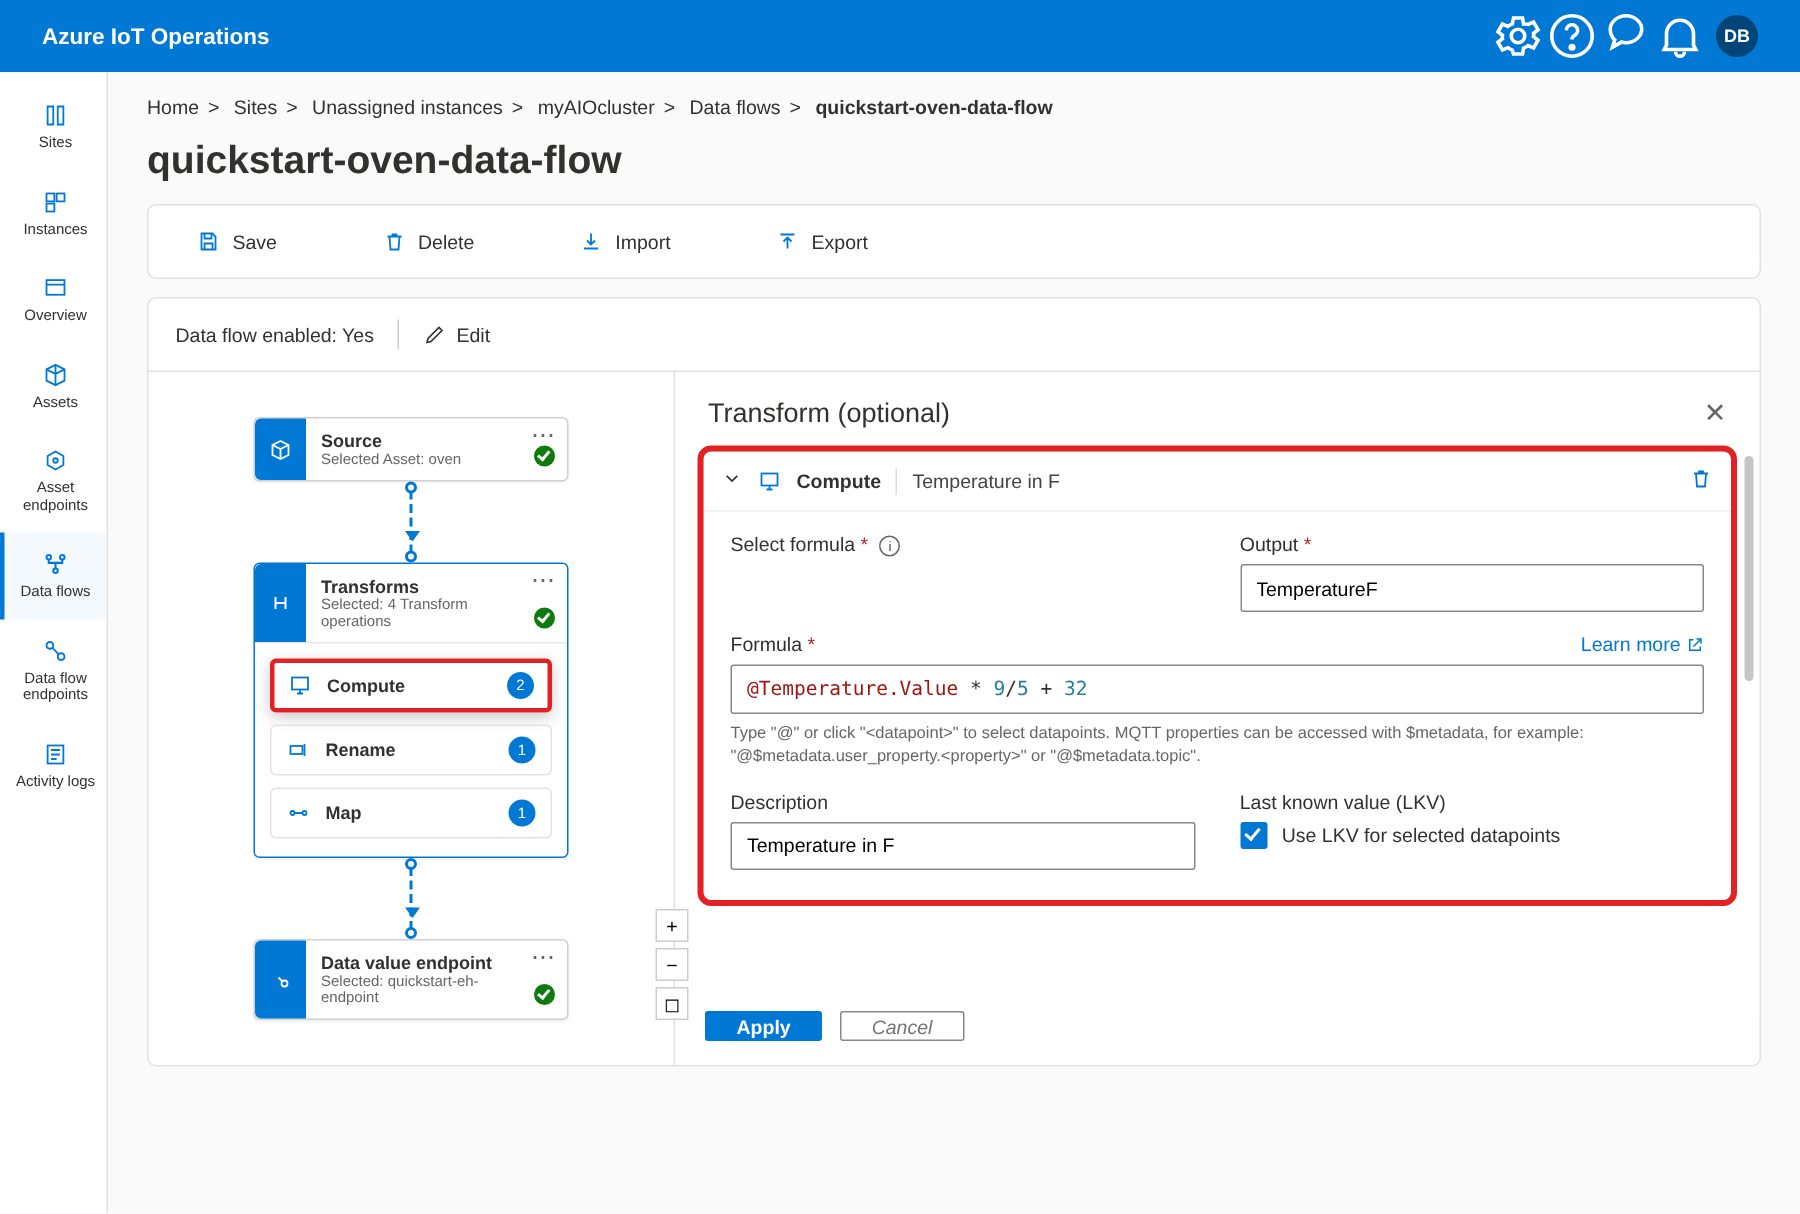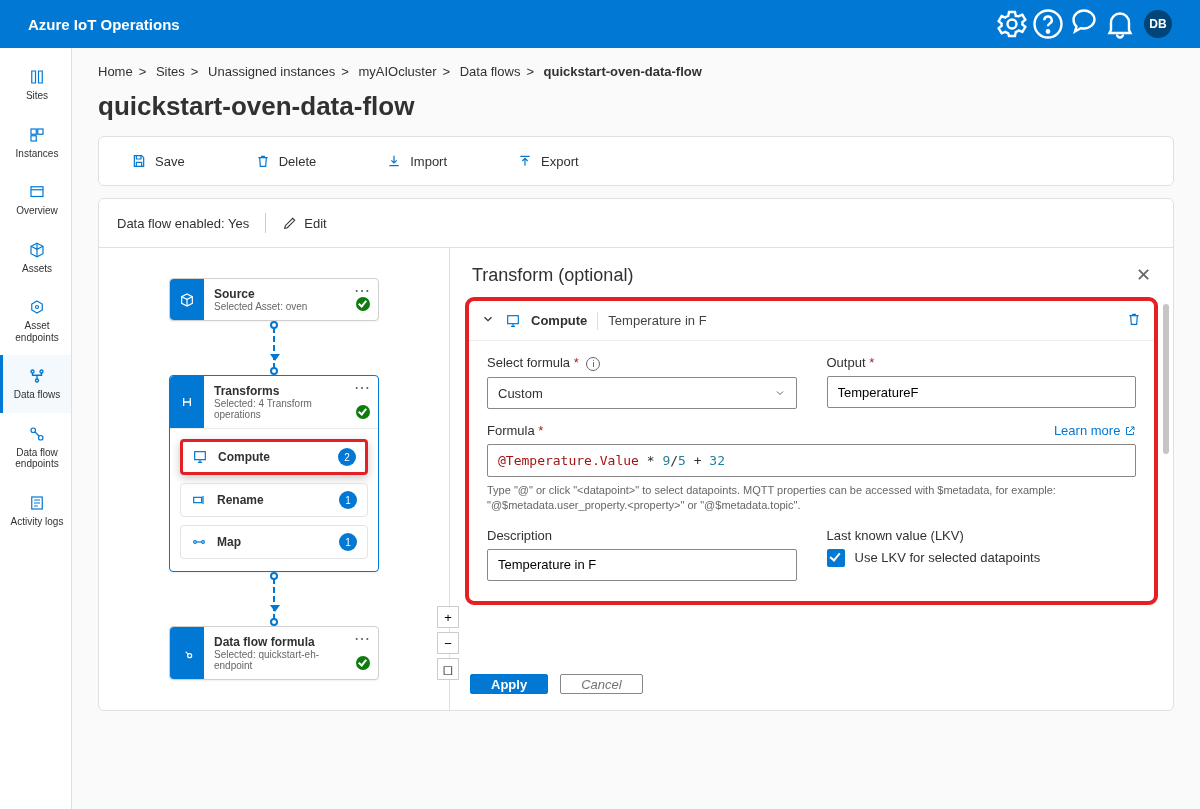--- a/index.html
+++ b/index.html
@@ -322,21 +322,21 @@
           <div class="node">
             <div class="node-head node-head-wrap">
               <div class="node-ic">
                   <svg width="16" height="16" viewBox="0 0 24 24" fill="none" stroke="#fff" stroke-width="1.8">
                     <circle cx="8" cy="8" r="N3"></circle>
                     <circle cx="16" cy="16" r="3"></circle>
                     <path d="M10 10l4 4"></path>
                   </svg>
                 </div>
               <div class="node-titles">
-                  <div class="nt1">Data flow formula</div>
+                  <div class="nt1">Data value endpoint</div>
                   <div class="nt2">Selected: quickstart-eh-endpoint</div>
                 </div>
               <div class="node-dots">⋯</div>
               <span class="node-foot"><span class="check"></span></span>
             </div>
           </div>
           <div class="zoom">
             <button>+</button>
             <button>−</button>
             <button>◻</button>
@@ -363,26 +363,20 @@
                 <span class="vline"></span>
                 <span class="sub">Temperature in F</span>
                 <span class="flex1"></span>
                 <span class="del"><svg width="16" height="16" viewBox="0 0 24 24" fill="none" stroke="#0078d4" stroke-width="1.8">
                       <path d="M5 7h14M10 7V5h4v2M7 7l1 13h8l1-13"></path>
                     </svg></span>
               </div>
               <div class="tcard-body">
                 <div class="field">
                   <label><span>Select formula</span> <span class="req">*</span> <span class="info-i">i</span></label>
-                  <div class="select">
-                      <span>Custom</span>
-                      <svg width="12" height="12" viewBox="0 0 24 24" fill="none" stroke="#666" stroke-width="2">
-                        <path d="M6 9l6 6 6-6"></path>
-                      </svg>
-                    </div>
                 </div>
                 <div class="field">
                   <label><span>Output</span> <span class="req">*</span></label>
                   <input type="text" value="TemperatureF" style="">
                 </div>
                 <div class="field full">
                   <div class="formula-head">
                     <label><span>Formula</span> <span class="req">*</span></label>
                     <a class="learn"><span>Learn more</span> <svg style="vertical-align:-2px" width="12" height="12" viewBox="0 0 24 24" fill="none" stroke="#0078d4" stroke-width="2">
                           <path d="M14 4h6v6M20 4L10 14M19 14v5H5V5h5"></path>

